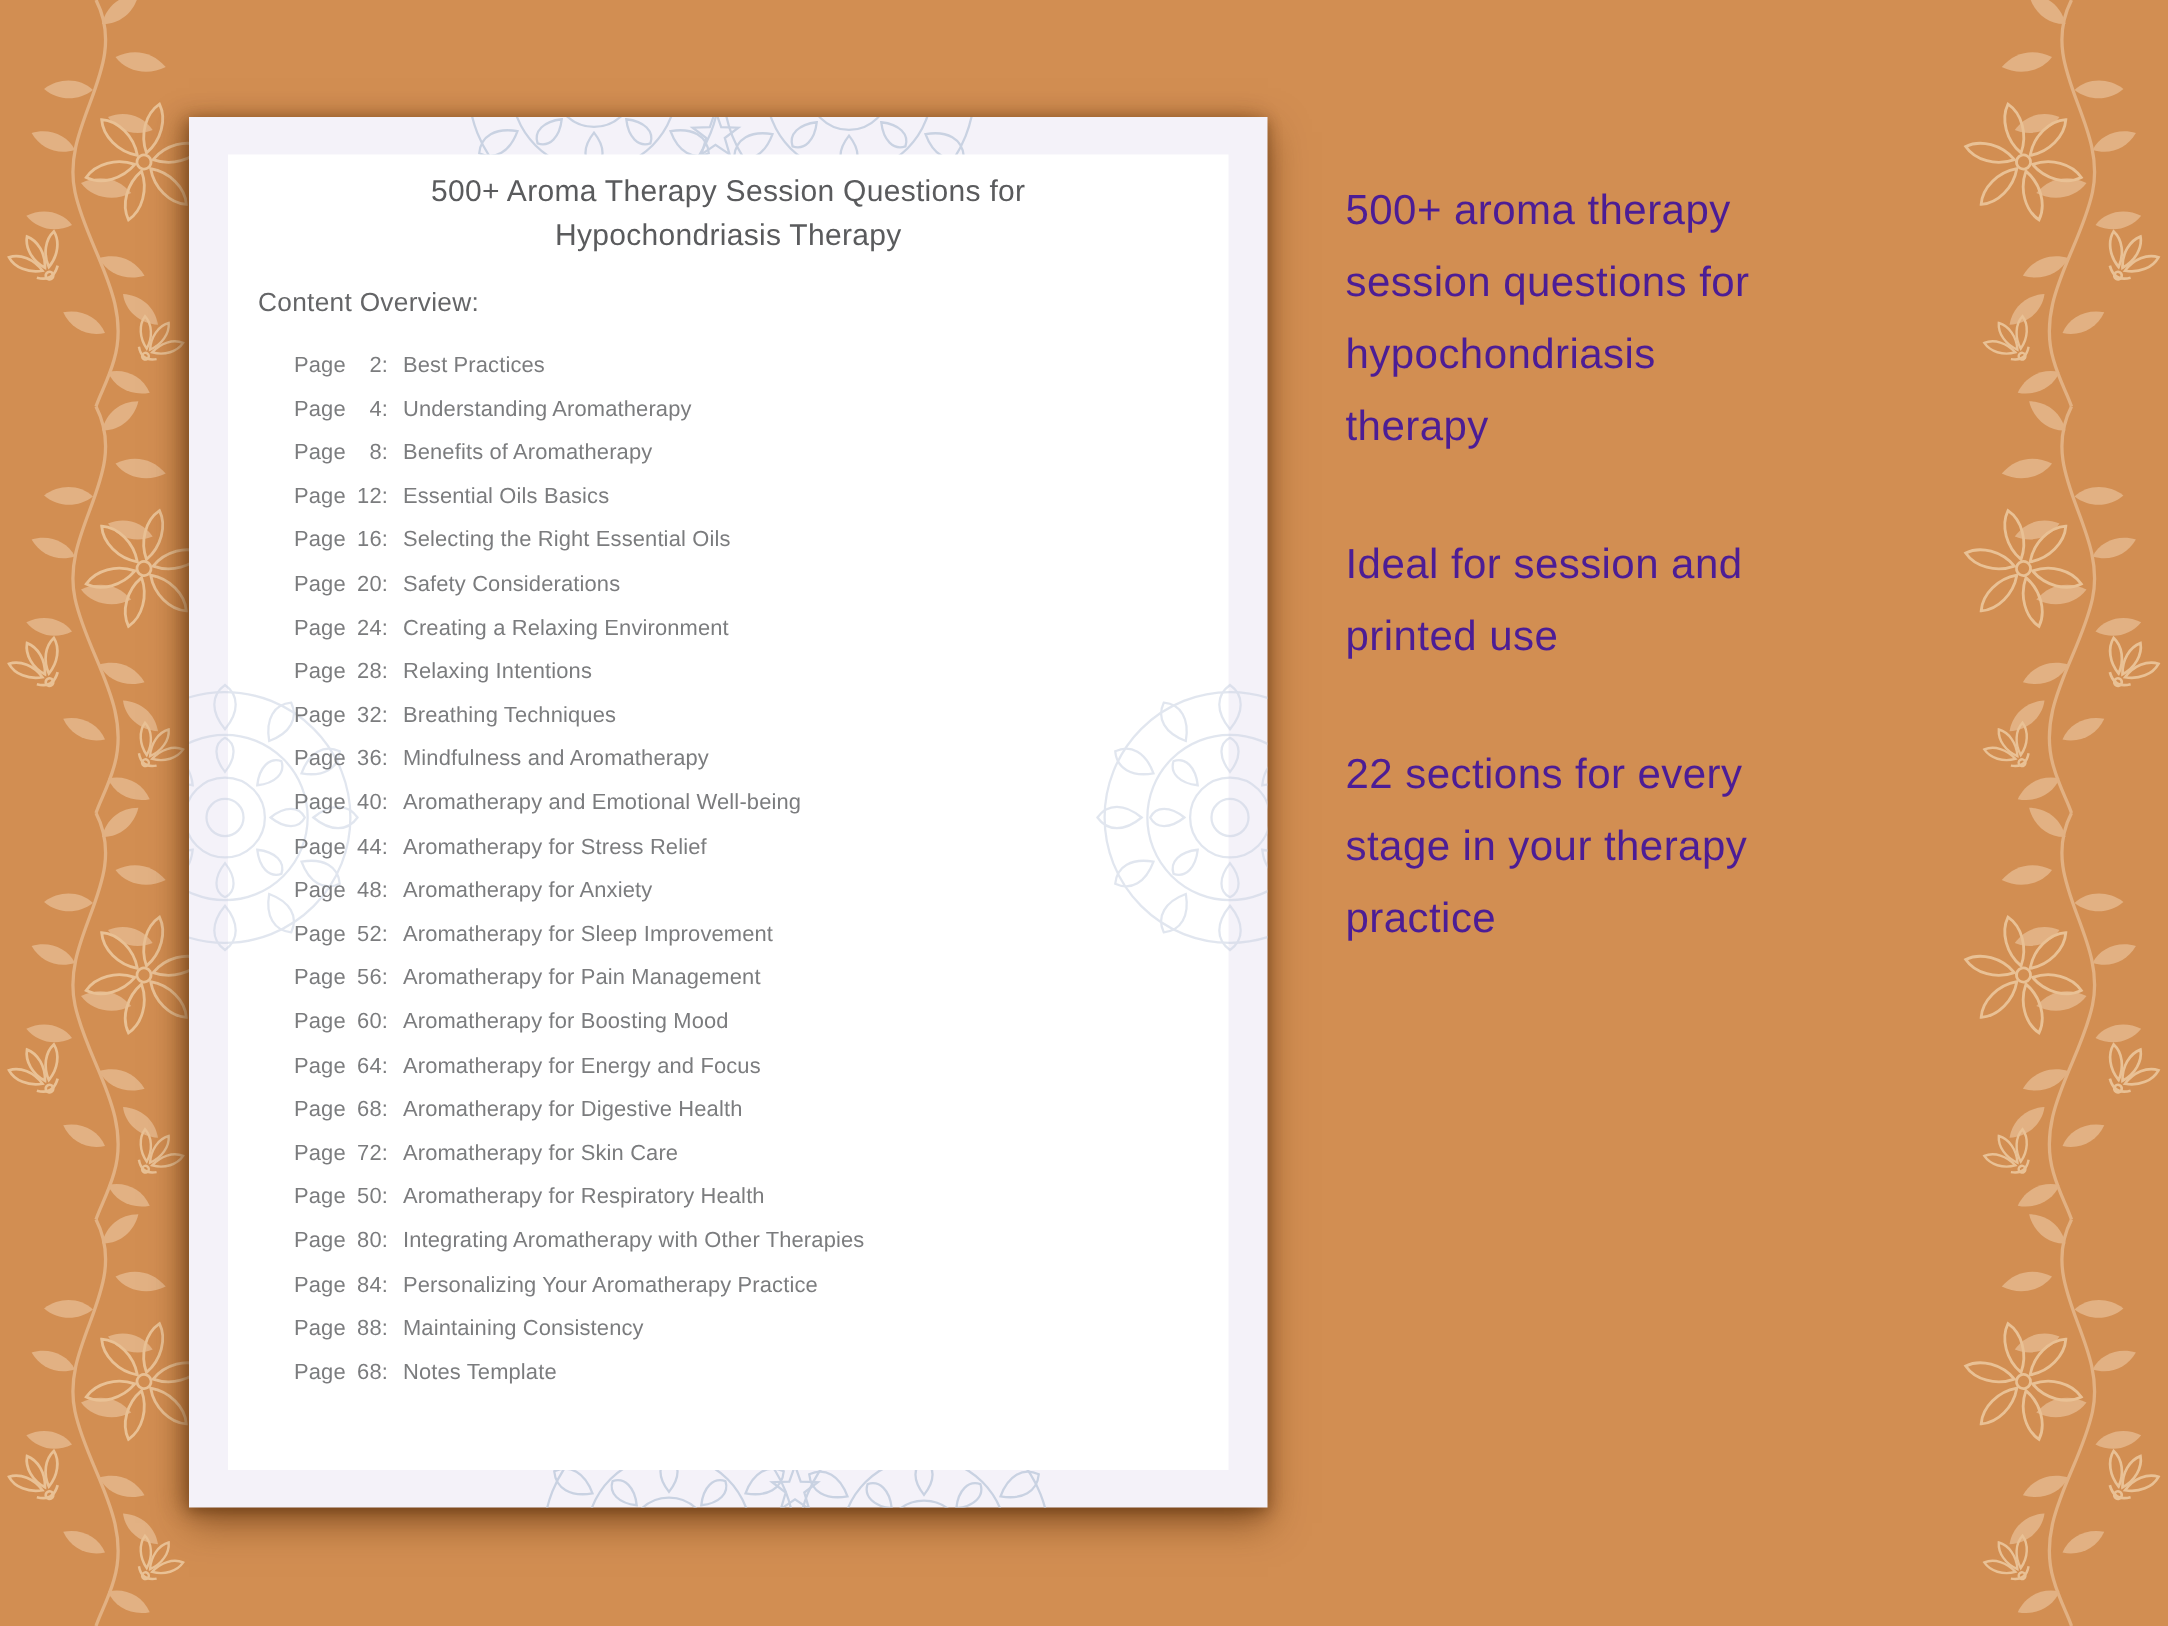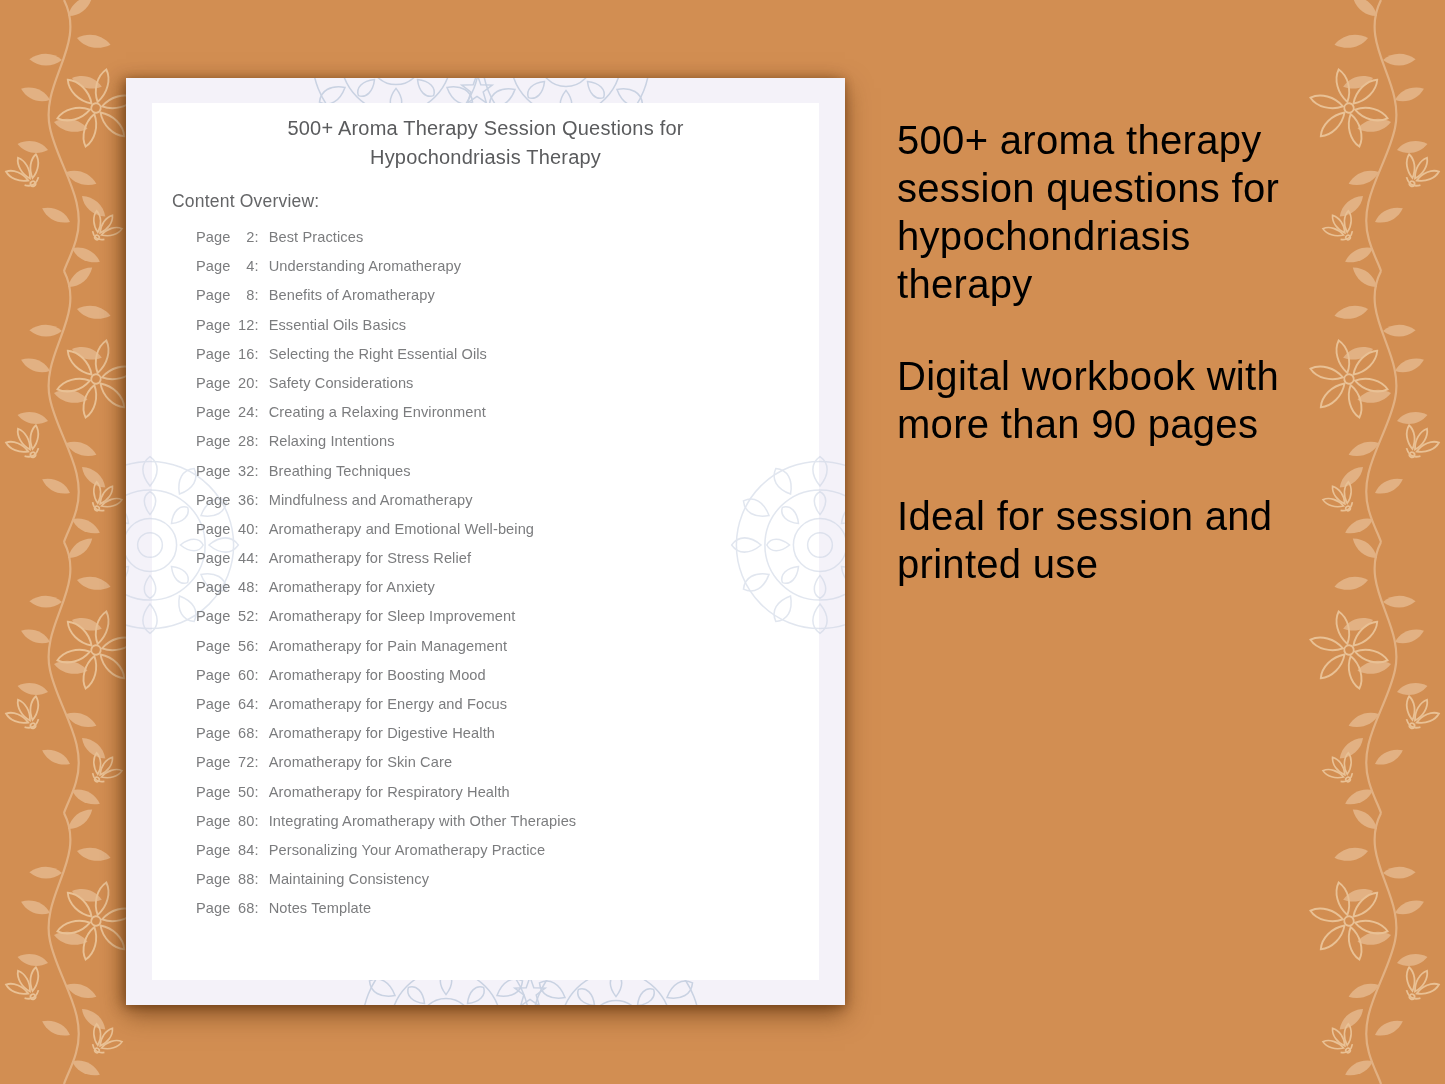--- a/index.html
+++ b/index.html
@@ -32,29 +32,29 @@
   .doc-title{
     position:absolute;top:36px;left:0;right:0;margin:0 auto;max-width:500px;
     text-align:center;font-size:20px;line-height:29px;font-weight:500;
     color:#5a5b5d;letter-spacing:.2px;z-index:4;
   }
   .overview{
     position:absolute;top:113px;left:46px;font-size:17.5px;color:#646567;
     letter-spacing:.2px;z-index:4;
   }
   .toc{position:absolute;top:151px;left:70px;z-index:4;}
-  .toc-row{height:29.2px;display:flex;align-items:flex-start;font-size:14.6px;color:#7b7c7e;letter-spacing:.1px;}
+  .toc-row{height:29.2px;display:flex;align-items:center;font-size:14.6px;color:#7b7c7e;letter-spacing:.1px;}
   .toc-num{display:inline-block;min-width:20px;text-align:right;margin-left:4px;}
   .toc-colon{margin-right:10px;}
 
   
   .marketing{position:absolute;left:897px;top:116px;width:452px;}
   .mk-p{
-    margin:0 0 44px 0;font-size:40px;line-height:48px;font-weight:300;
-    color:#000000;white-space:pre-line;letter-spacing:.3px;
+    margin:0 0 44px 0;font-size:28px;line-height:48px;font-weight:300;
+    color:#4c1d95;white-space:pre-line;letter-spacing:.3px;
   }
 </style>
 </head>
 <body>
 
 <div class="stage">
 
   <svg class="vine vine-left" viewBox="0 0 150 1084" xmlns="http://www.w3.org/2000/svg">
     <defs>
       <path id="leaf" d="M0,0 C9,-8 21,-9 31,-2 C22,6 9,7 0,0 Z" fill="#e2b183"></path>
@@ -319,19 +319,20 @@
           <span class="toc-title">Notes Template</span>
         </div>
       </div>
   </div>
 
   <div class="marketing">
       <p class="mk-p">500+ aroma therapy
 session questions for
 hypochondriasis
 therapy</p>
-      <p class="mk-p">Digital workbook with
-more than 90 pages</p>
       <p class="mk-p">Ideal for session and
 printed use</p>
+      <p class="mk-p">22 sections for every
+stage in your therapy
+practice</p>
     </div>
 
 </div>
 
 </body></html>

